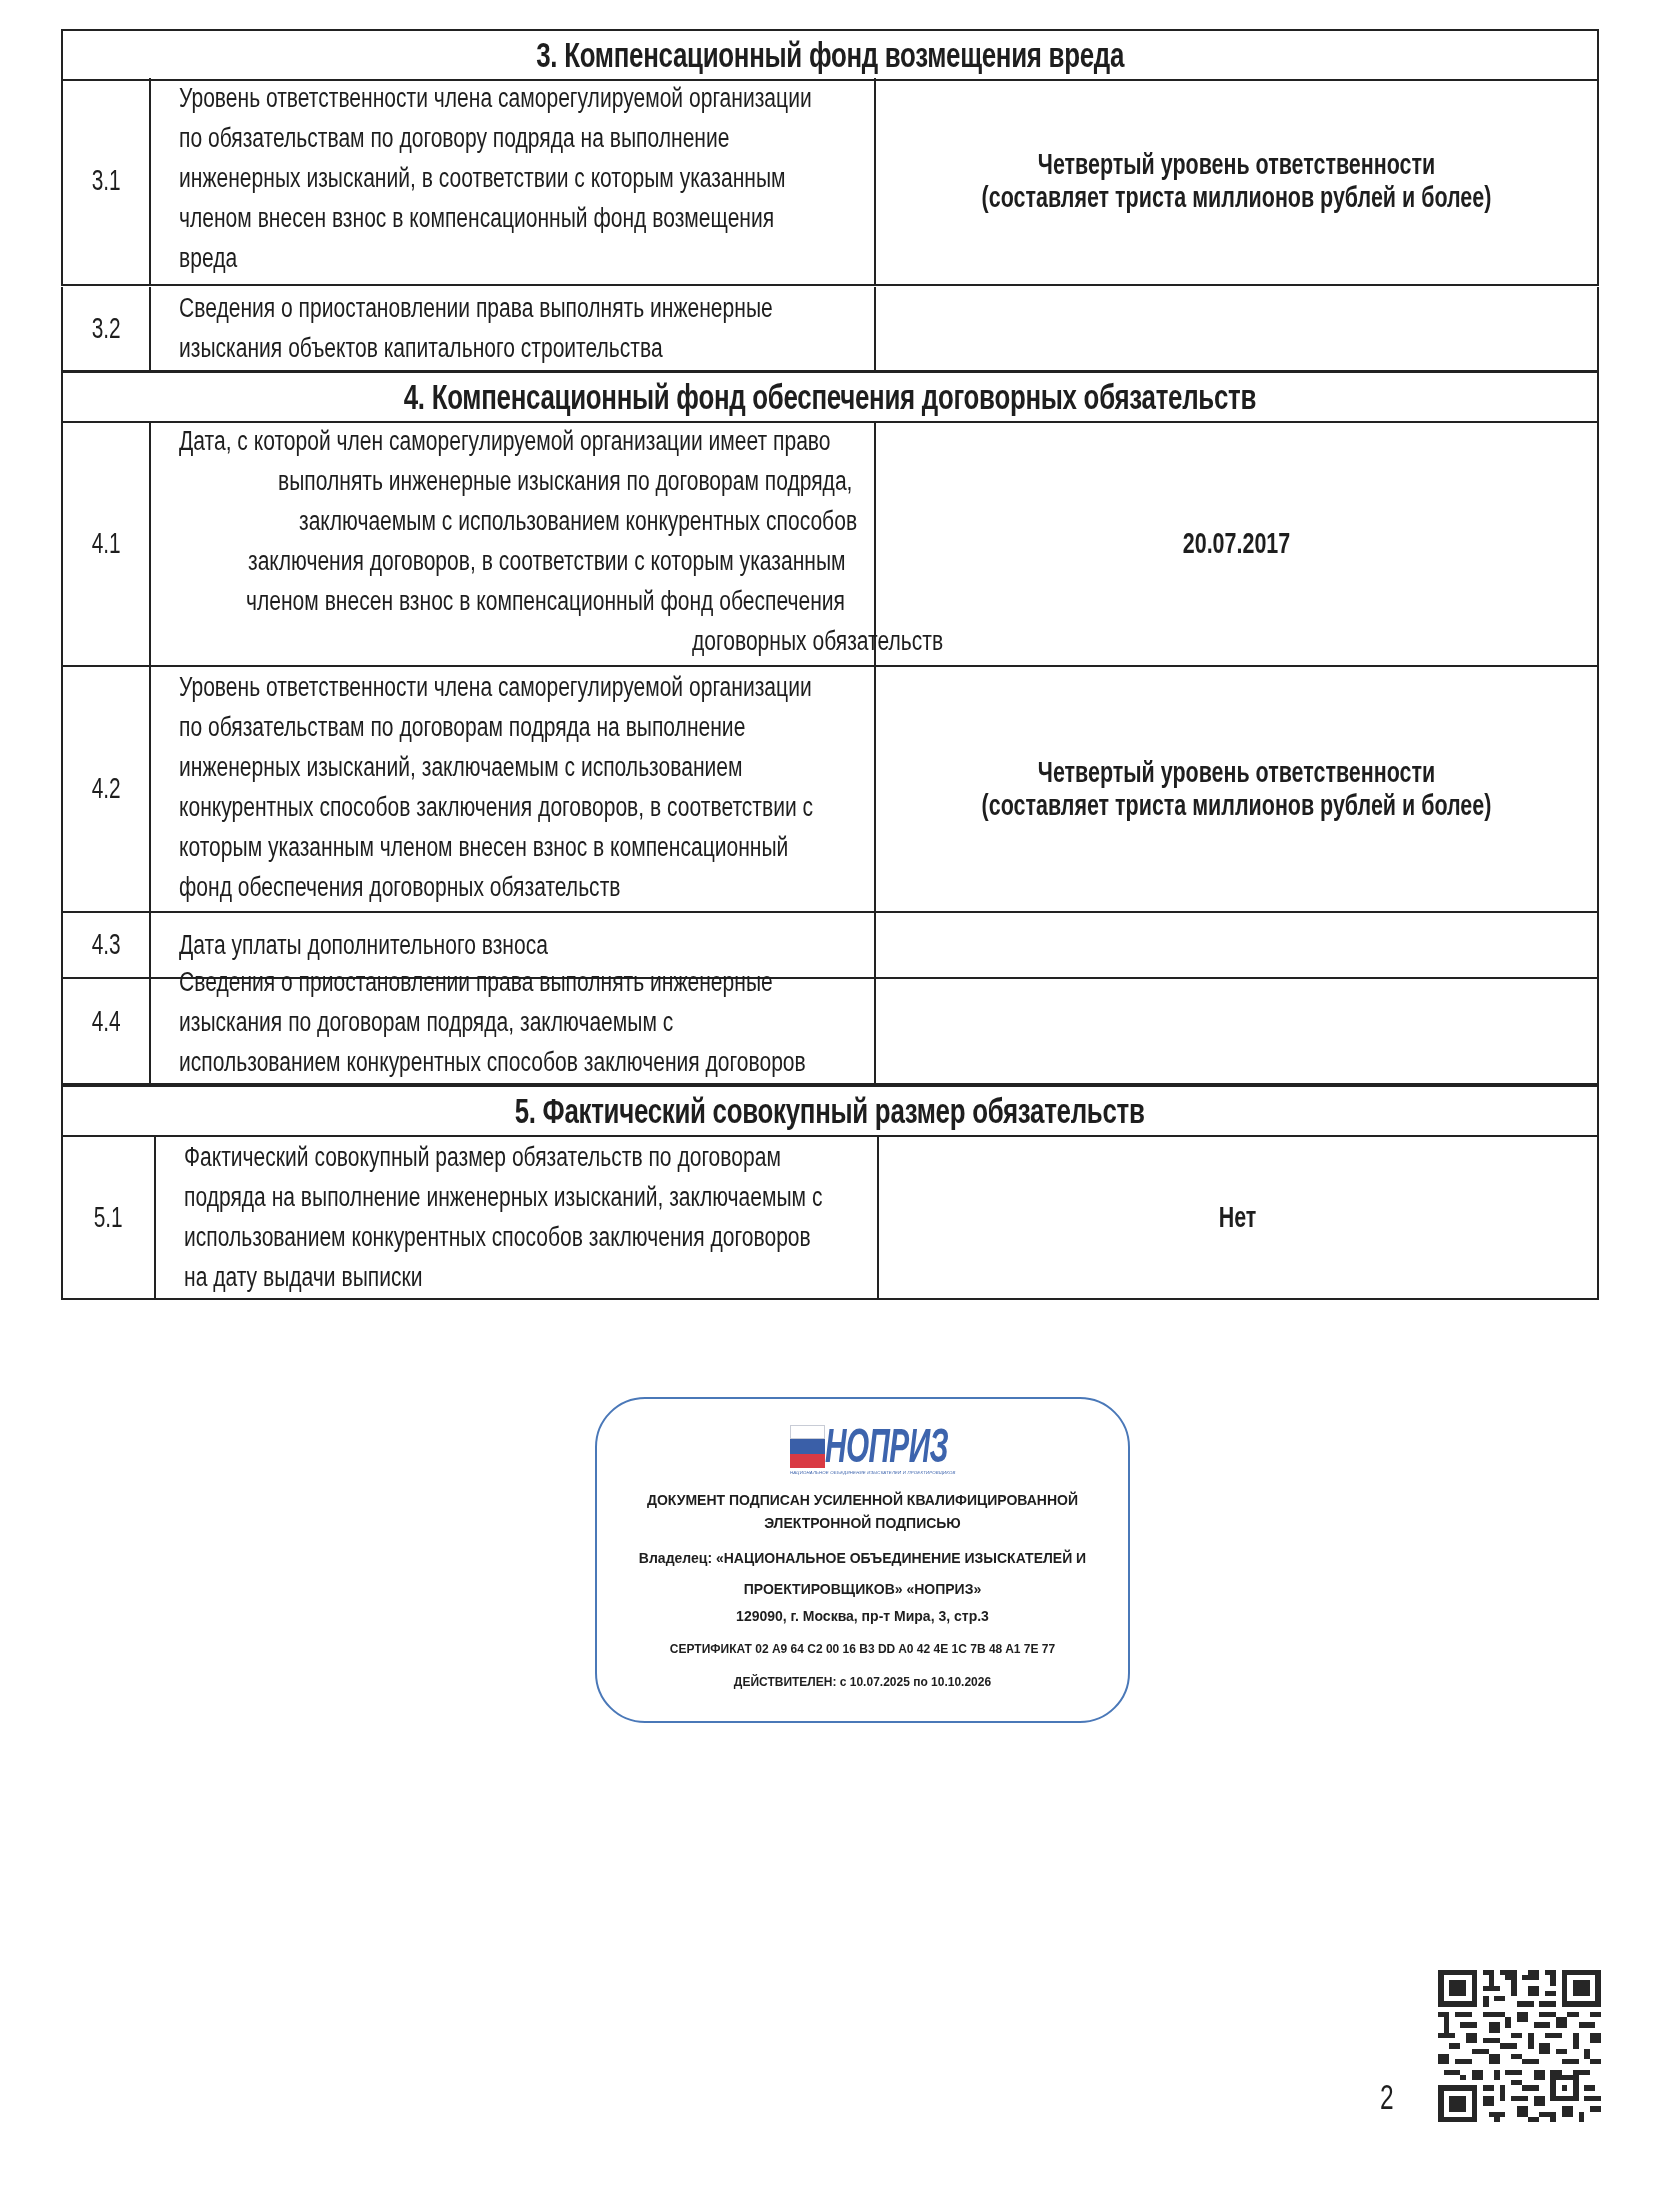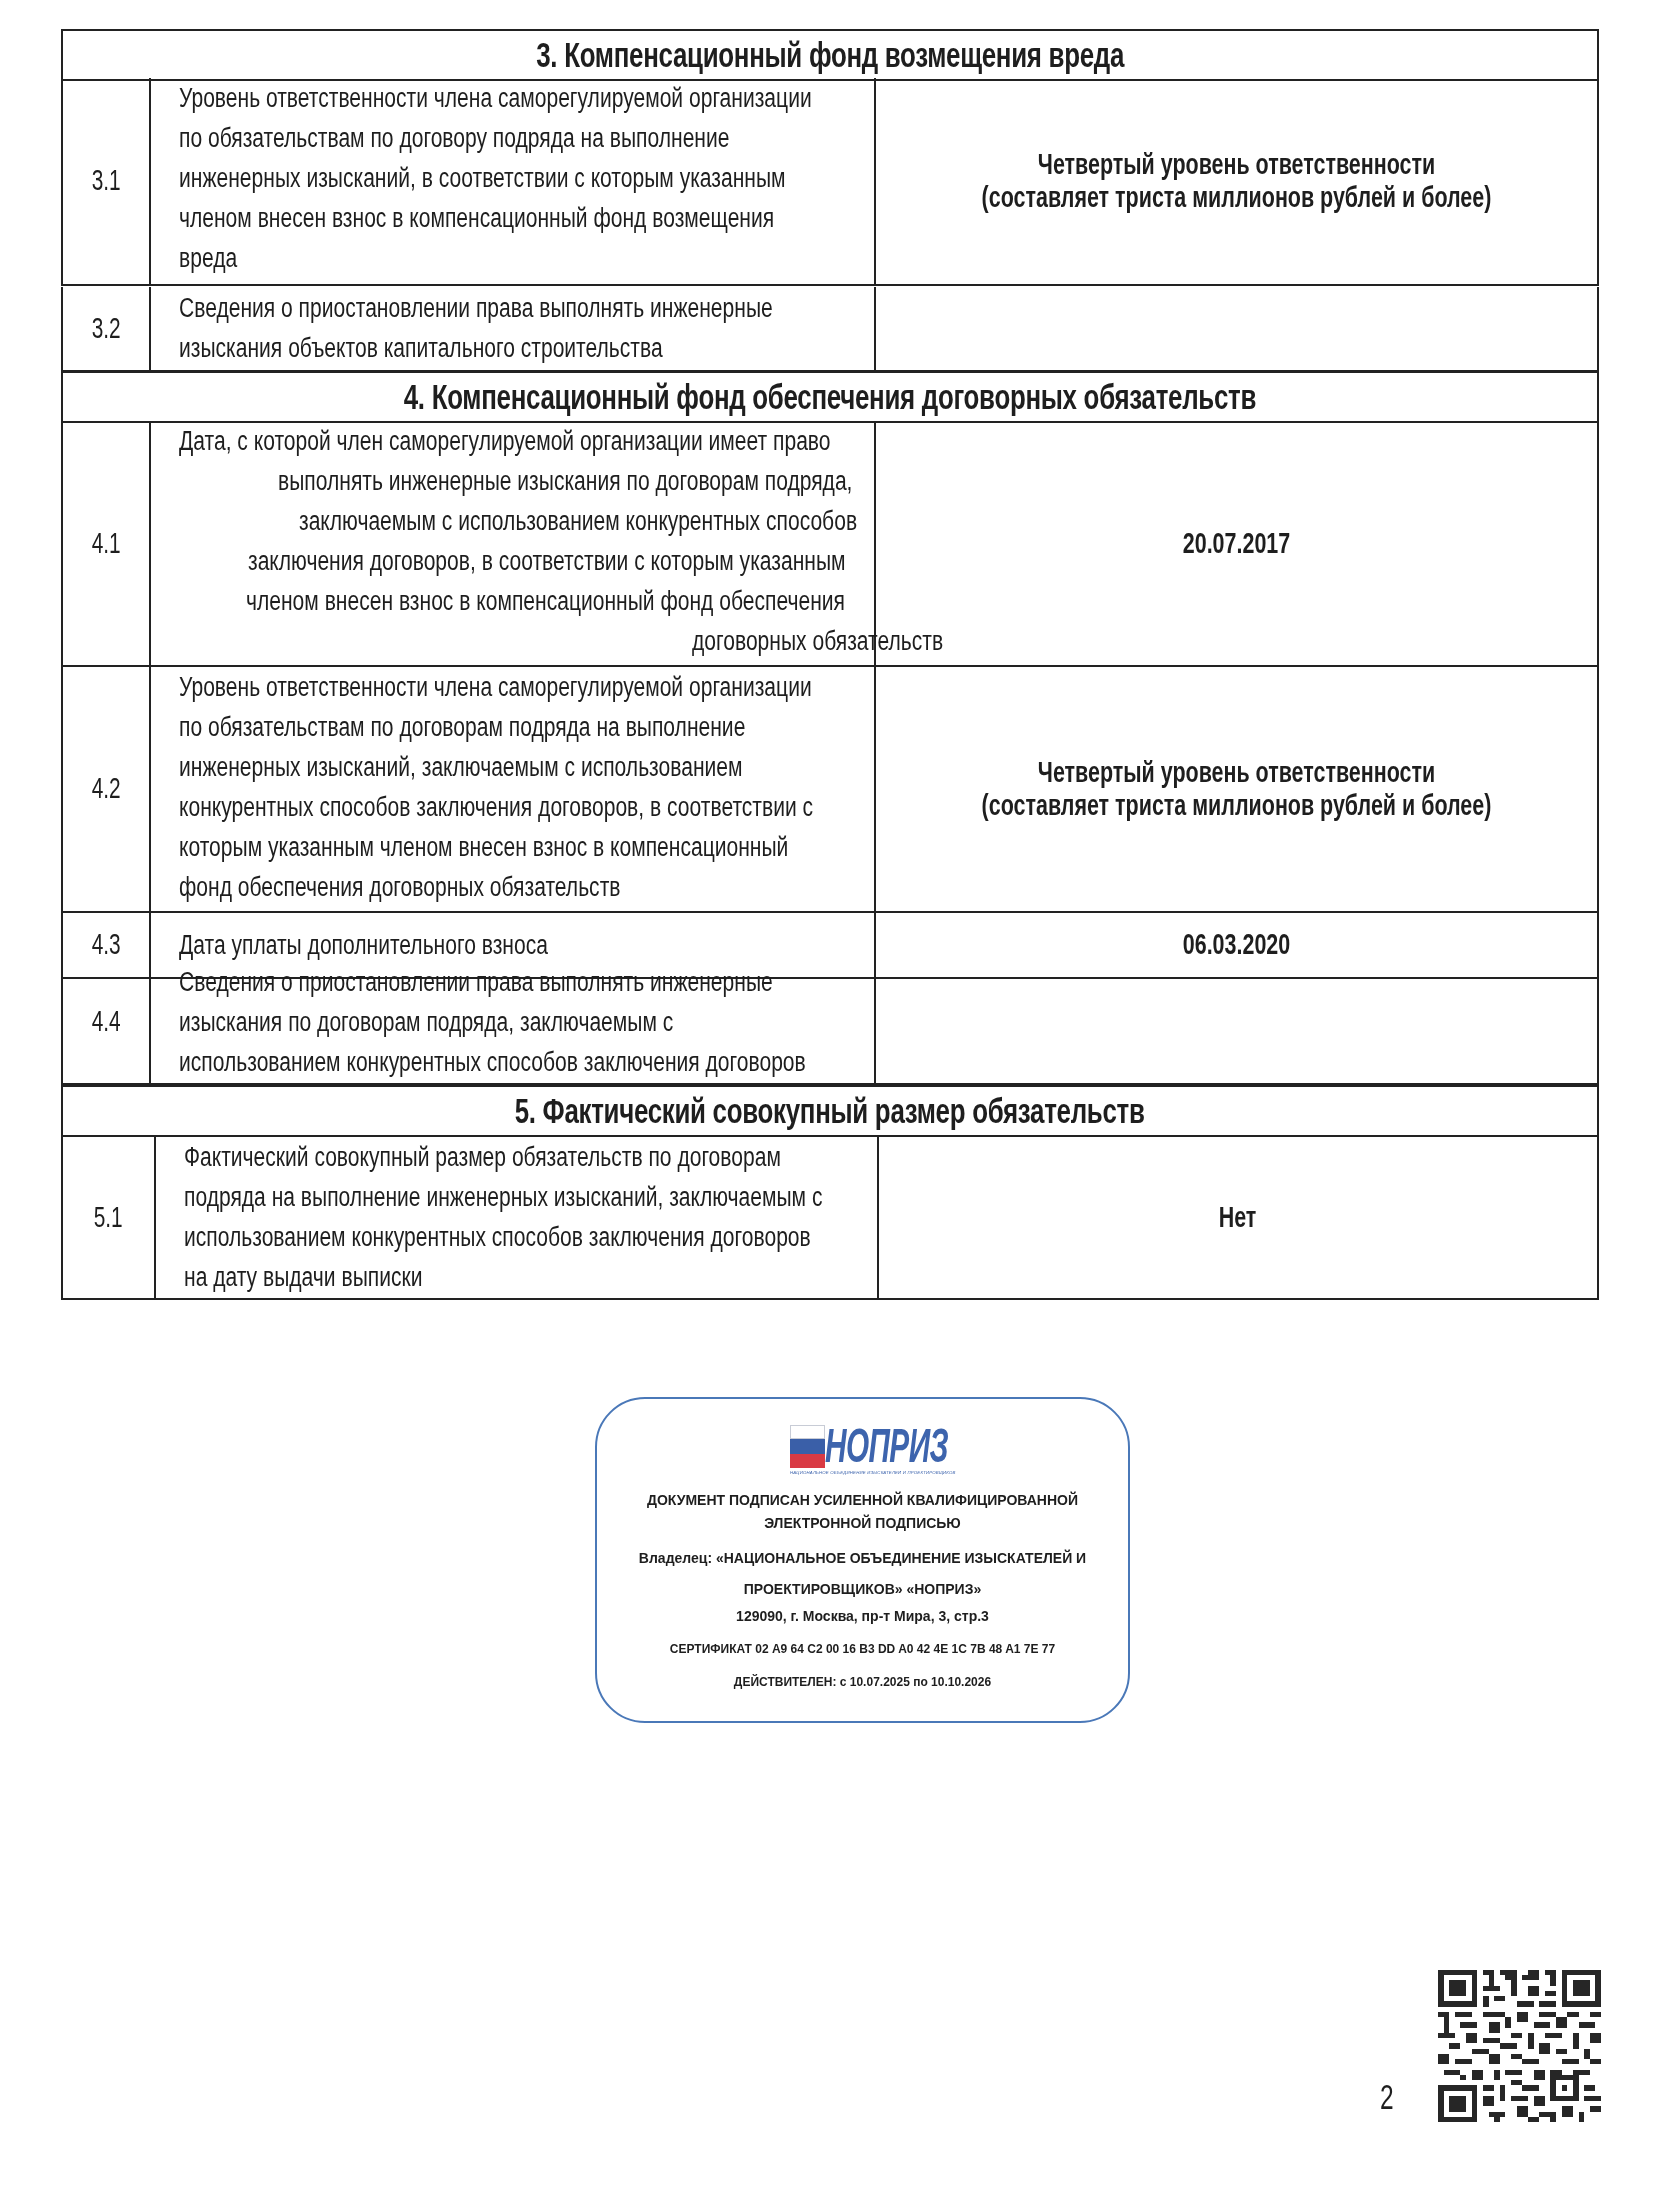--- a/index.html
+++ b/index.html
@@ -129,25 +129,20 @@
     </div>
   </div>
 
   <div class="row" style="top:884px; height:66px;">
     <div class="cell cell-num" style="width:88px;">
       <span class="num-text">4.3</span>
     </div>
     <div class="cell cell-desc" style="left:88px; width:725px;">
       <div class="desc-lines">
         <span class="desc-line">Дата уплаты дополнительного взноса</span>
-      </div>
-    </div>
-    <div class="cell cell-val" style="left:813px;">
-      <div class="val-block" style="width:100%;">
-        <span class="val-line">06.03.2020</span>
       </div>
     </div>
   </div>
 
   <div class="row" style="top:932px; height:125px; border-bottom-width:3.5px;">
     <div class="cell cell-num" style="width:88px;">
       <span class="num-text">4.4</span>
     </div>
     <div class="cell cell-desc" style="left:88px; width:725px;">
       <div class="desc-lines">

